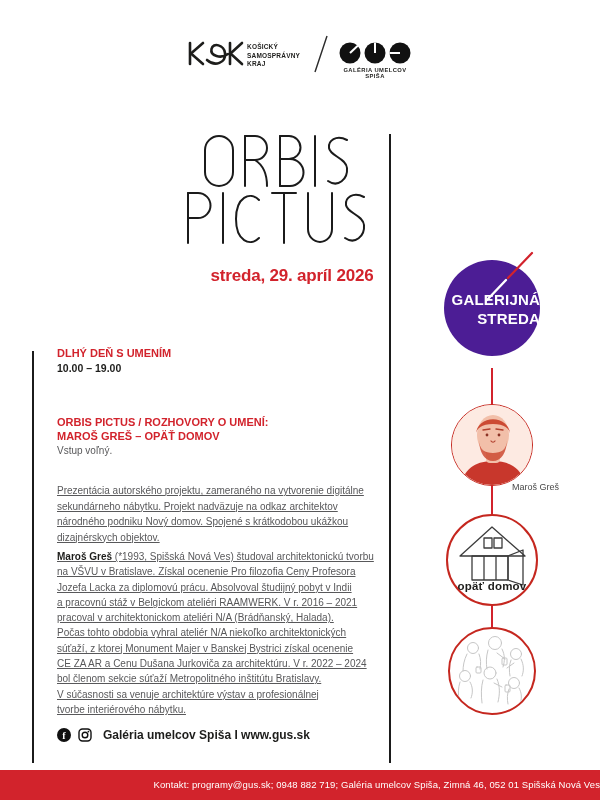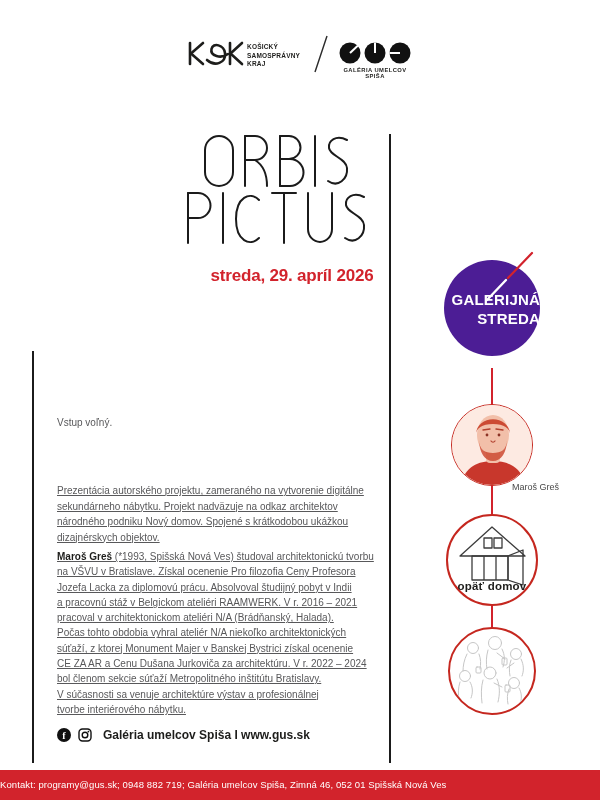--- a/index.html
+++ b/index.html
@@ -43,21 +43,21 @@
   .people-circle { left:448px; top:627px; width:88px; height:88px; border-radius:50%; border:2px solid #c5271f; background:#fff; overflow:hidden; }
 
   
   .social { left:57px; top:728px; display:flex; align-items:center; gap:7px; }
   .fb { width:14px; height:14px; border-radius:50%; background:#111; color:#fff; font-size:10px; font-weight:bold;
         display:flex; align-items:center; justify-content:center; font-family:"Liberation Serif", serif; }
   .social-label { font-size:12px; font-weight:bold; color:#1d1d1b; margin-left:4px; }
 
   
   .footer { left:0; top:770px; width:600px; height:30px; background:#d2232c; color:#ffffff;
-            font-size:9.5px; line-height:30px; text-align:left; letter-spacing:.1px; }
+            font-size:9.5px; line-height:30px; text-align:right; letter-spacing:.1px; }
 </style>
 </head>
 <body>
 
 <svg class="abs" style="left:186px; top:40px;" width="58" height="27" viewBox="0 0 58 27">
   <g fill="none" stroke="#1d1d1b" stroke-width="2.6" stroke-linecap="round" stroke-linejoin="round">
     <path d="M4 3 V24"></path>
       <path d="M17 3 L5 13.5 L17 24"></path>
     <path d="M21 20 C29 27, 40 23, 39 13 C38 5, 27 2, 25.5 9 C24 16, 35 19, 42 14"></path>
     <path d="M44 3 V24"></path>
@@ -104,23 +104,27 @@
   <path d="M128 63 V99 A12 13 0 0 0 152 99 V63"></path>
   <path d="M184 67 C173 61, 165 68, 166 75 C167 83, 183 85, 184 95 C185 106, 175 115, 165 108"></path>
 </svg>
 
 <div class="abs date">streda, 29. apríl 2026</div>
 
 <div class="abs rule rule-right"></div>
 <div class="abs rule rule-left"></div>
 
 <div class="abs col" style="top:346px;">
+  <div class="sec-title">DLHÝ DEŇ S UMENÍM</div>
+  <div class="sec-time">10.00 – 19.00</div>
 </div>
 
 <div class="abs col" style="top:415px;">
+  <div class="sec-title">ORBIS PICTUS / ROZHOVORY O UMENÍ:
+MAROŠ GREŠ – OPÄŤ DOMOV</div>
   <div class="sec-note">Vstup voľný.</div>
 </div>
 
 <div class="abs col para" style="top:483px;">Prezentácia autorského projektu, zameraného na vytvorenie digitálne
 sekundárneho nábytku. Projekt nadväzuje na odkaz architektov
 národného podniku Nový domov. Spojené s krátkodobou ukážkou
 dizajnérskych objektov.</div>
 
 <p class="abs col bio" style="top:549px;"><b>Maroš Greš</b><span> (*1993, Spišská Nová Ves) študoval architektonickú tvorbu
 na VŠVU v Bratislave. Získal ocenenie Pro filozofia Ceny Profesora

